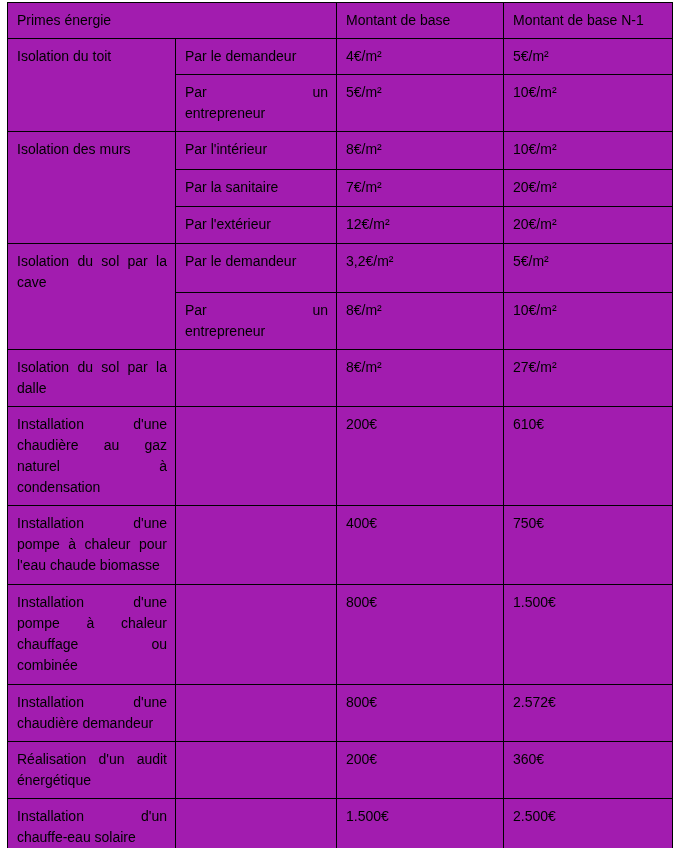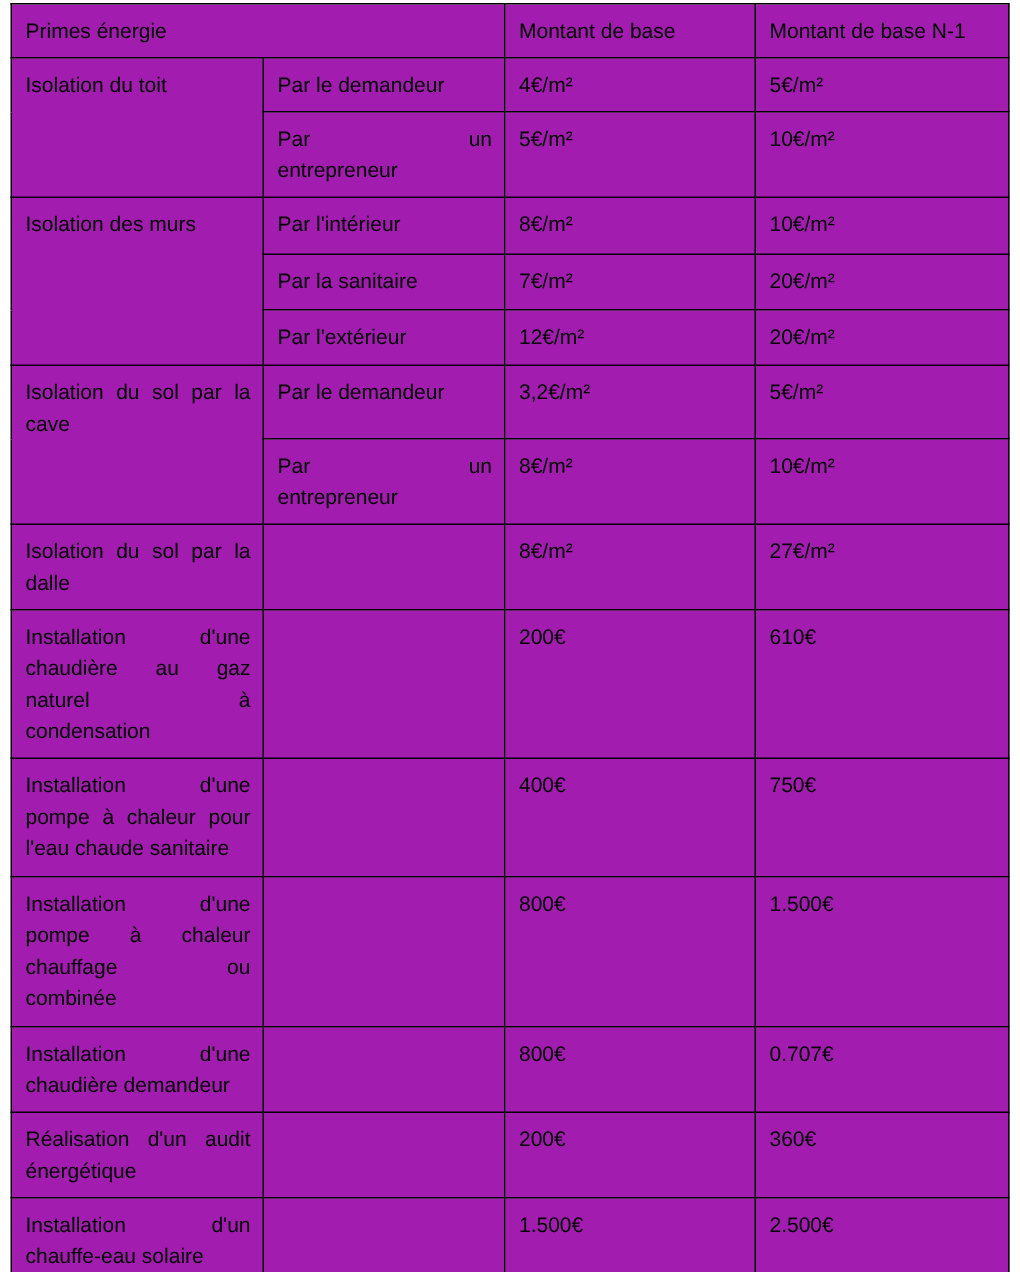--- a/index.html
+++ b/index.html
@@ -194,21 +194,21 @@
         </td>
         <td class="empty"></td>
         <td class="value vmid">200€</td>
         <td class="value vmid">610€</td>
       </tr>
 
       <tr style="height:79px;">
         <td class="label vtop">
           <span class="j">Installation            d'une</span>
           <span class="j">pompe à chaleur pour</span>
-          <span class="j last">l'eau chaude sanitaire</span>
+          <span class="j last">l'eau chaude biomasse</span>
         </td>
         <td class="empty"></td>
         <td class="value vmid">400€</td>
         <td class="value vmid">750€</td>
       </tr>
 
       <tr style="height:100px;">
         <td class="label vtop">
           <span class="j">Installation            d'une</span>
           <span class="j">pompe     à     chaleur</span>
@@ -220,21 +220,21 @@
         <td class="value vmid">1.500€</td>
       </tr>
 
       <tr style="height:57px;">
         <td class="label vtop">
           <span class="j">Installation            d'une</span>
           <span class="j last">chaudière demandeur</span>
         </td>
         <td class="empty"></td>
         <td class="value vmid">800€</td>
-        <td class="value vmid">0.707€</td>
+        <td class="value vmid">2.572€</td>
       </tr>
 
       <tr style="height:57px;">
         <td class="label vtop">
           <span class="j">Réalisation d'un audit</span>
           <span class="j last">énergétique</span>
         </td>
         <td class="empty"></td>
         <td class="value vmid">200€</td>
         <td class="value vmid">360€</td>

